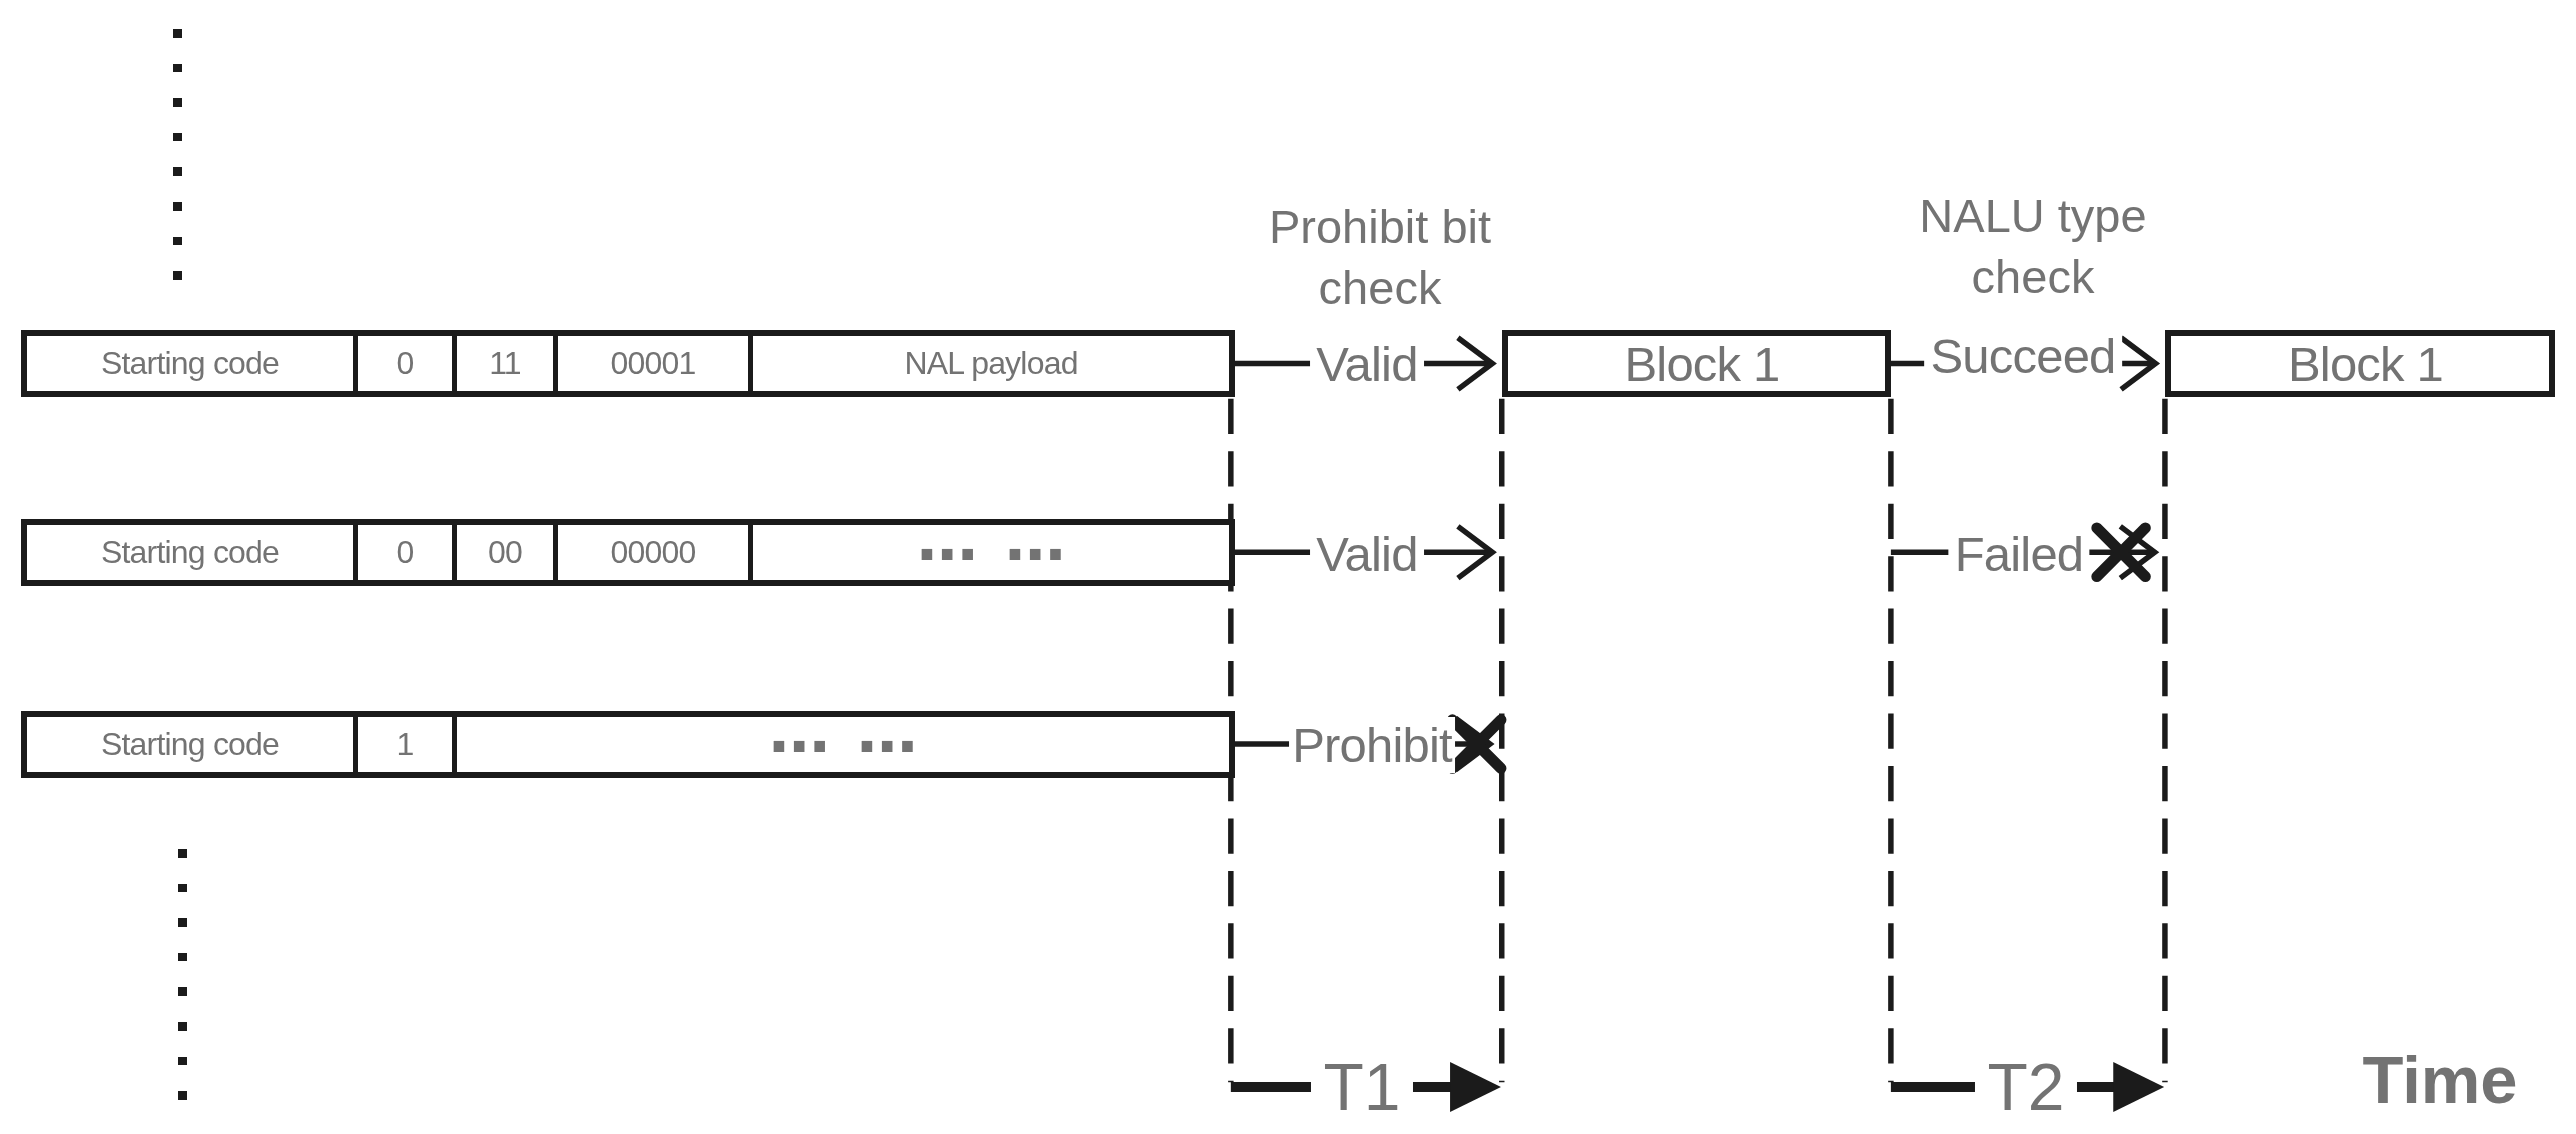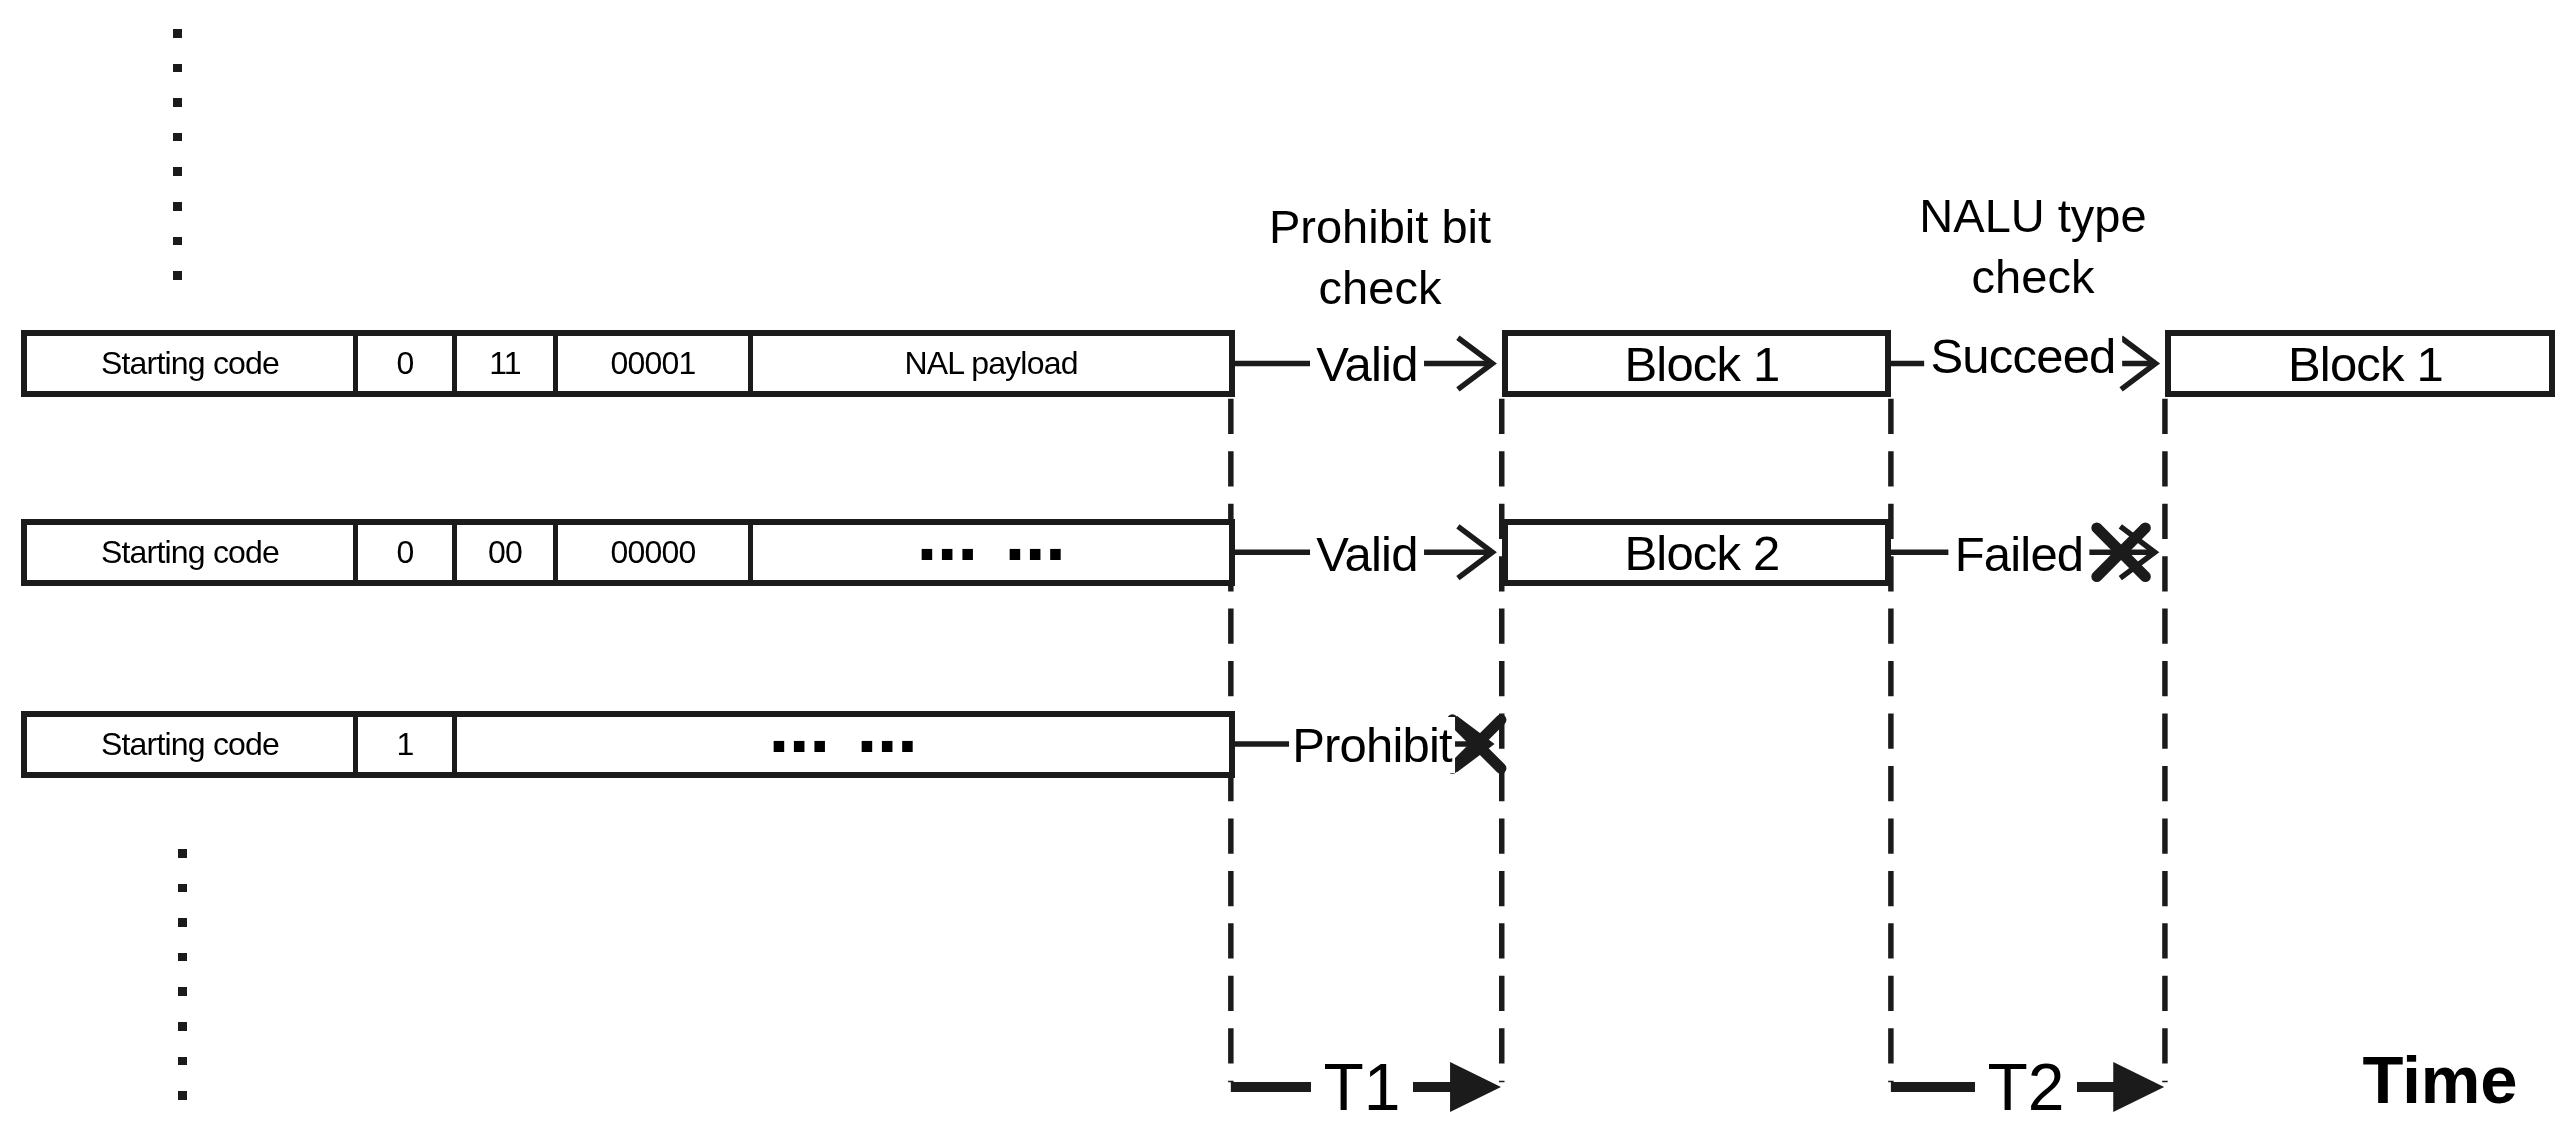--- a/index.html
+++ b/index.html
@@ -1,18 +1,18 @@
 <!DOCTYPE html>
 <html style="font-size:12.5px"><head>
 <meta charset="utf-8">
 <style>
   html,body{margin:0;padding:0;background:#fff;}
   #canvas{
     position:relative;width:2576px;height:1135px;background:#fff;
-    font-family:"Liberation Sans",sans-serif;color:#000000;overflow:hidden;
+    font-family:"Liberation Sans",sans-serif;color:#737373;overflow:hidden;
   }
   #wires{position:absolute;left:0;top:0;width:2576px;height:1135px;}
   .packet{
     position:absolute;left:21px;width:1214px;height:67px;box-sizing:border-box;
     border:6.3px solid #1b1b1b;background:#fff;display:flex;align-items:stretch;
   }
   .cell{
     display:flex;align-items:center;justify-content:center;
     font-size:32px;letter-spacing:-0.8px;white-space:nowrap;
   }
@@ -136,21 +136,20 @@
   <div class="block" style="left:2165px;top:330px;width:390px">Block 1</div>
 
   <div class="packet" style="top:519px">
     <div class="cell" style="width:326px">Starting code</div>
     <div class="cell" style="width:94px">0</div>
     <div class="cell" style="width:96px">00</div>
     <div class="cell" style="width:190px">00000</div>
     <div class="cell grow dots">··· ···</div>
   </div>
   <div class="arrowtext" style="left:1367px;top:554px">Valid</div>
-  <div class="block" style="left:1502px;top:519px;width:389px">Block 2</div>
   <div class="arrowtext" style="left:2019px;top:554px">Failed</div>
 
   <div class="packet" style="top:711px">
     <div class="cell" style="width:326px">Starting code</div>
     <div class="cell" style="width:94px">1</div>
     <div class="cell grow dots">··· ···</div>
   </div>
   <div class="arrowtext" style="left:1372px;top:745px;padding:0 3.1px">Prohibit</div>
 
   <div class="tlabel" style="left:1362px;top:1087px">T1</div>

